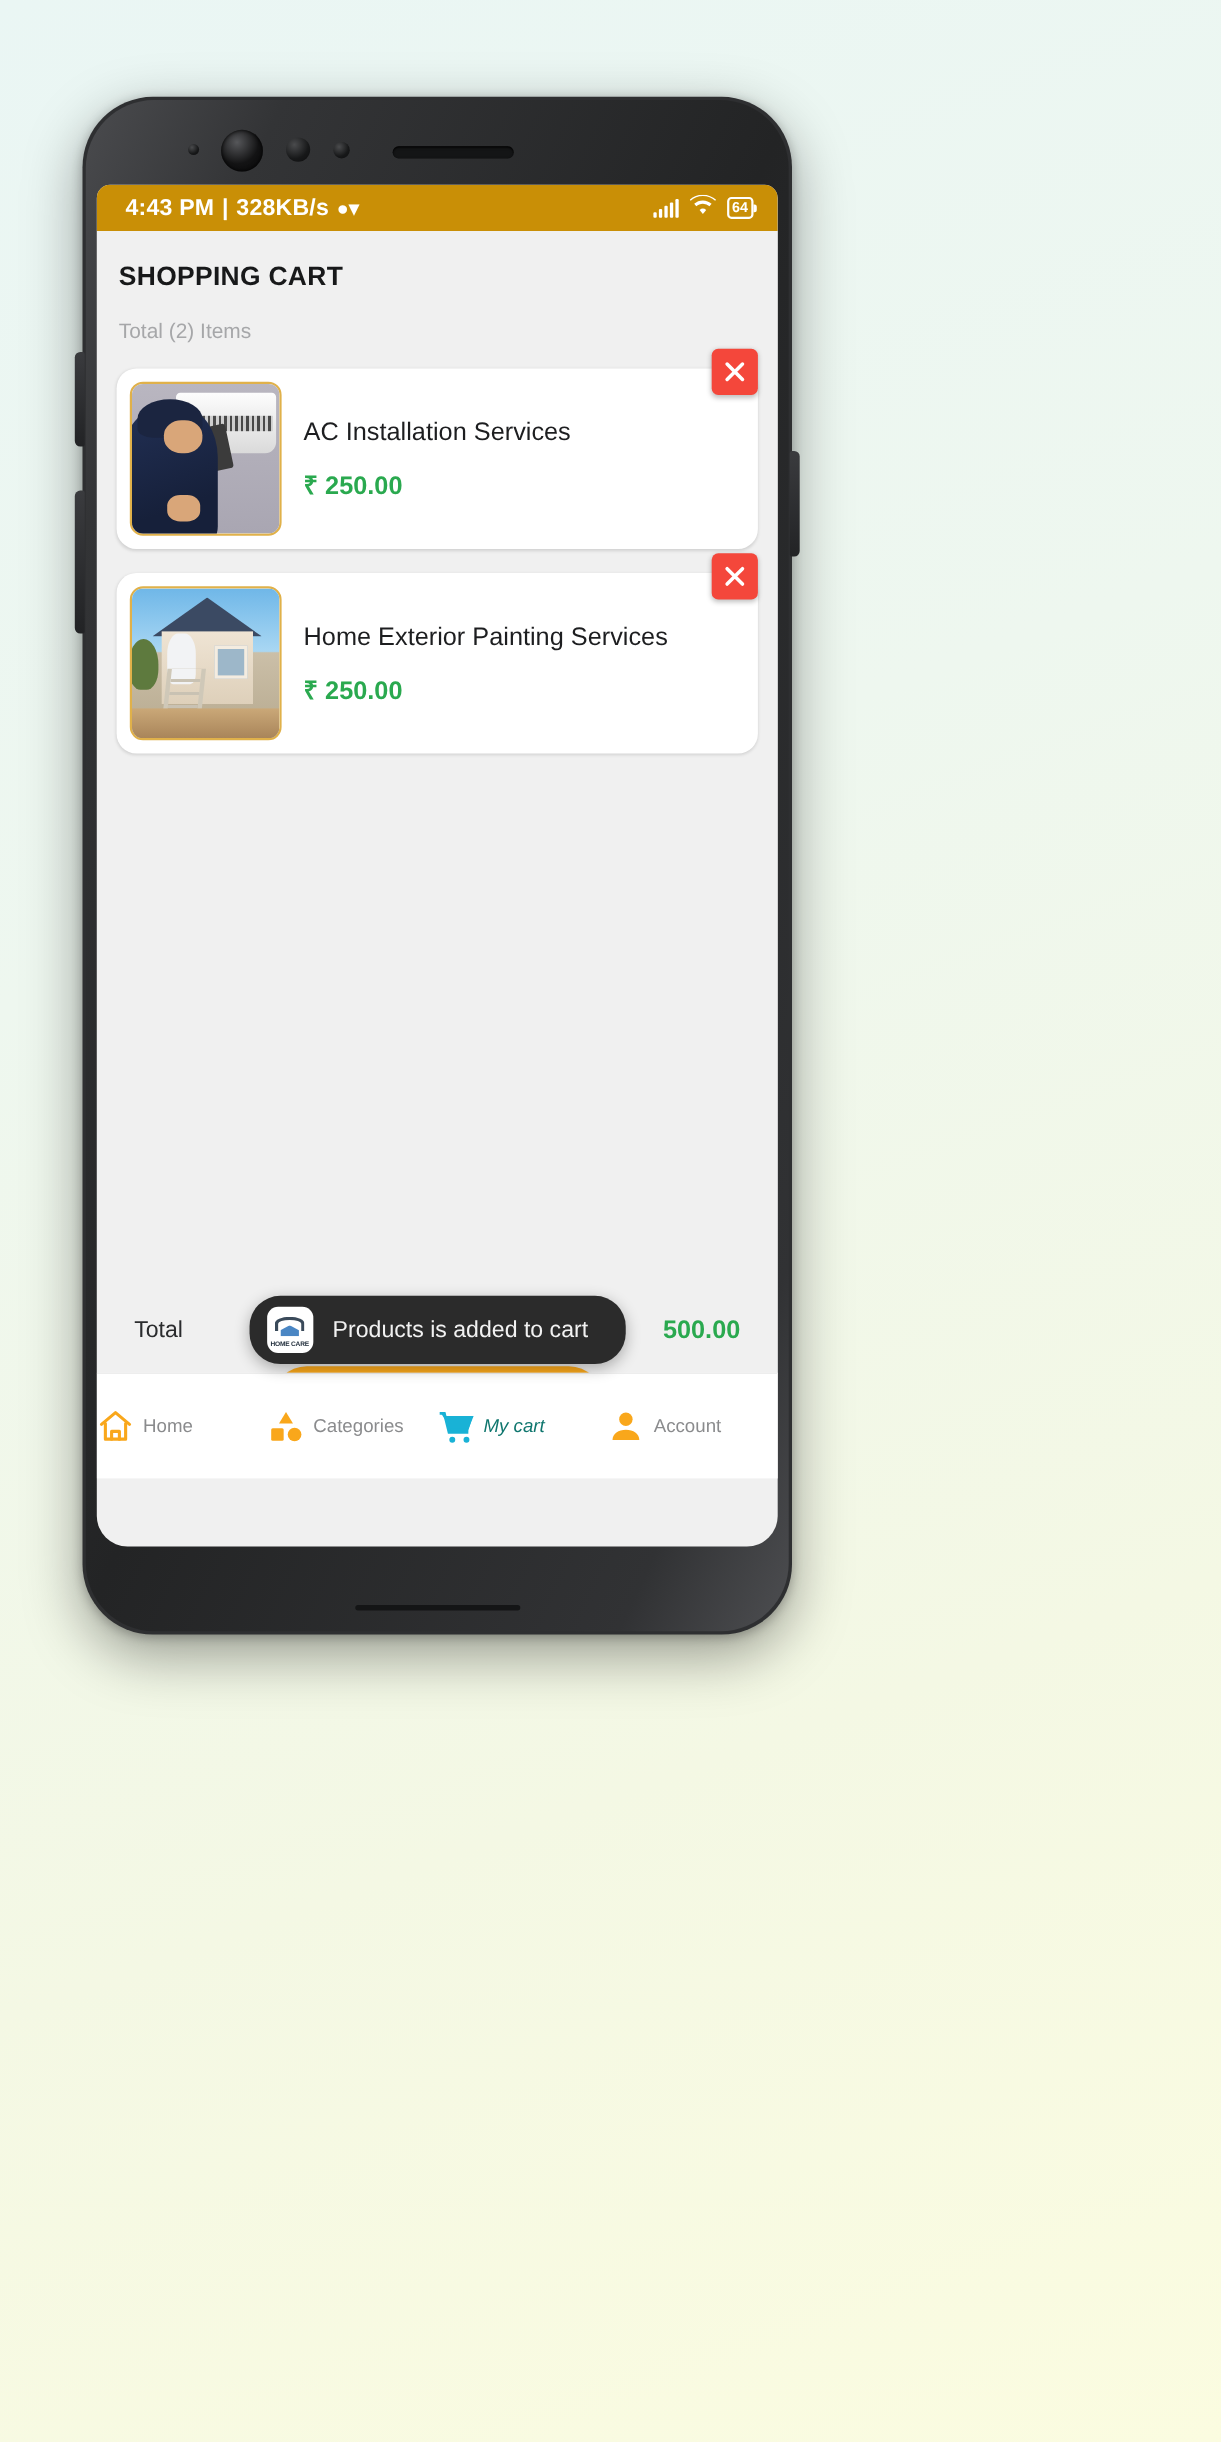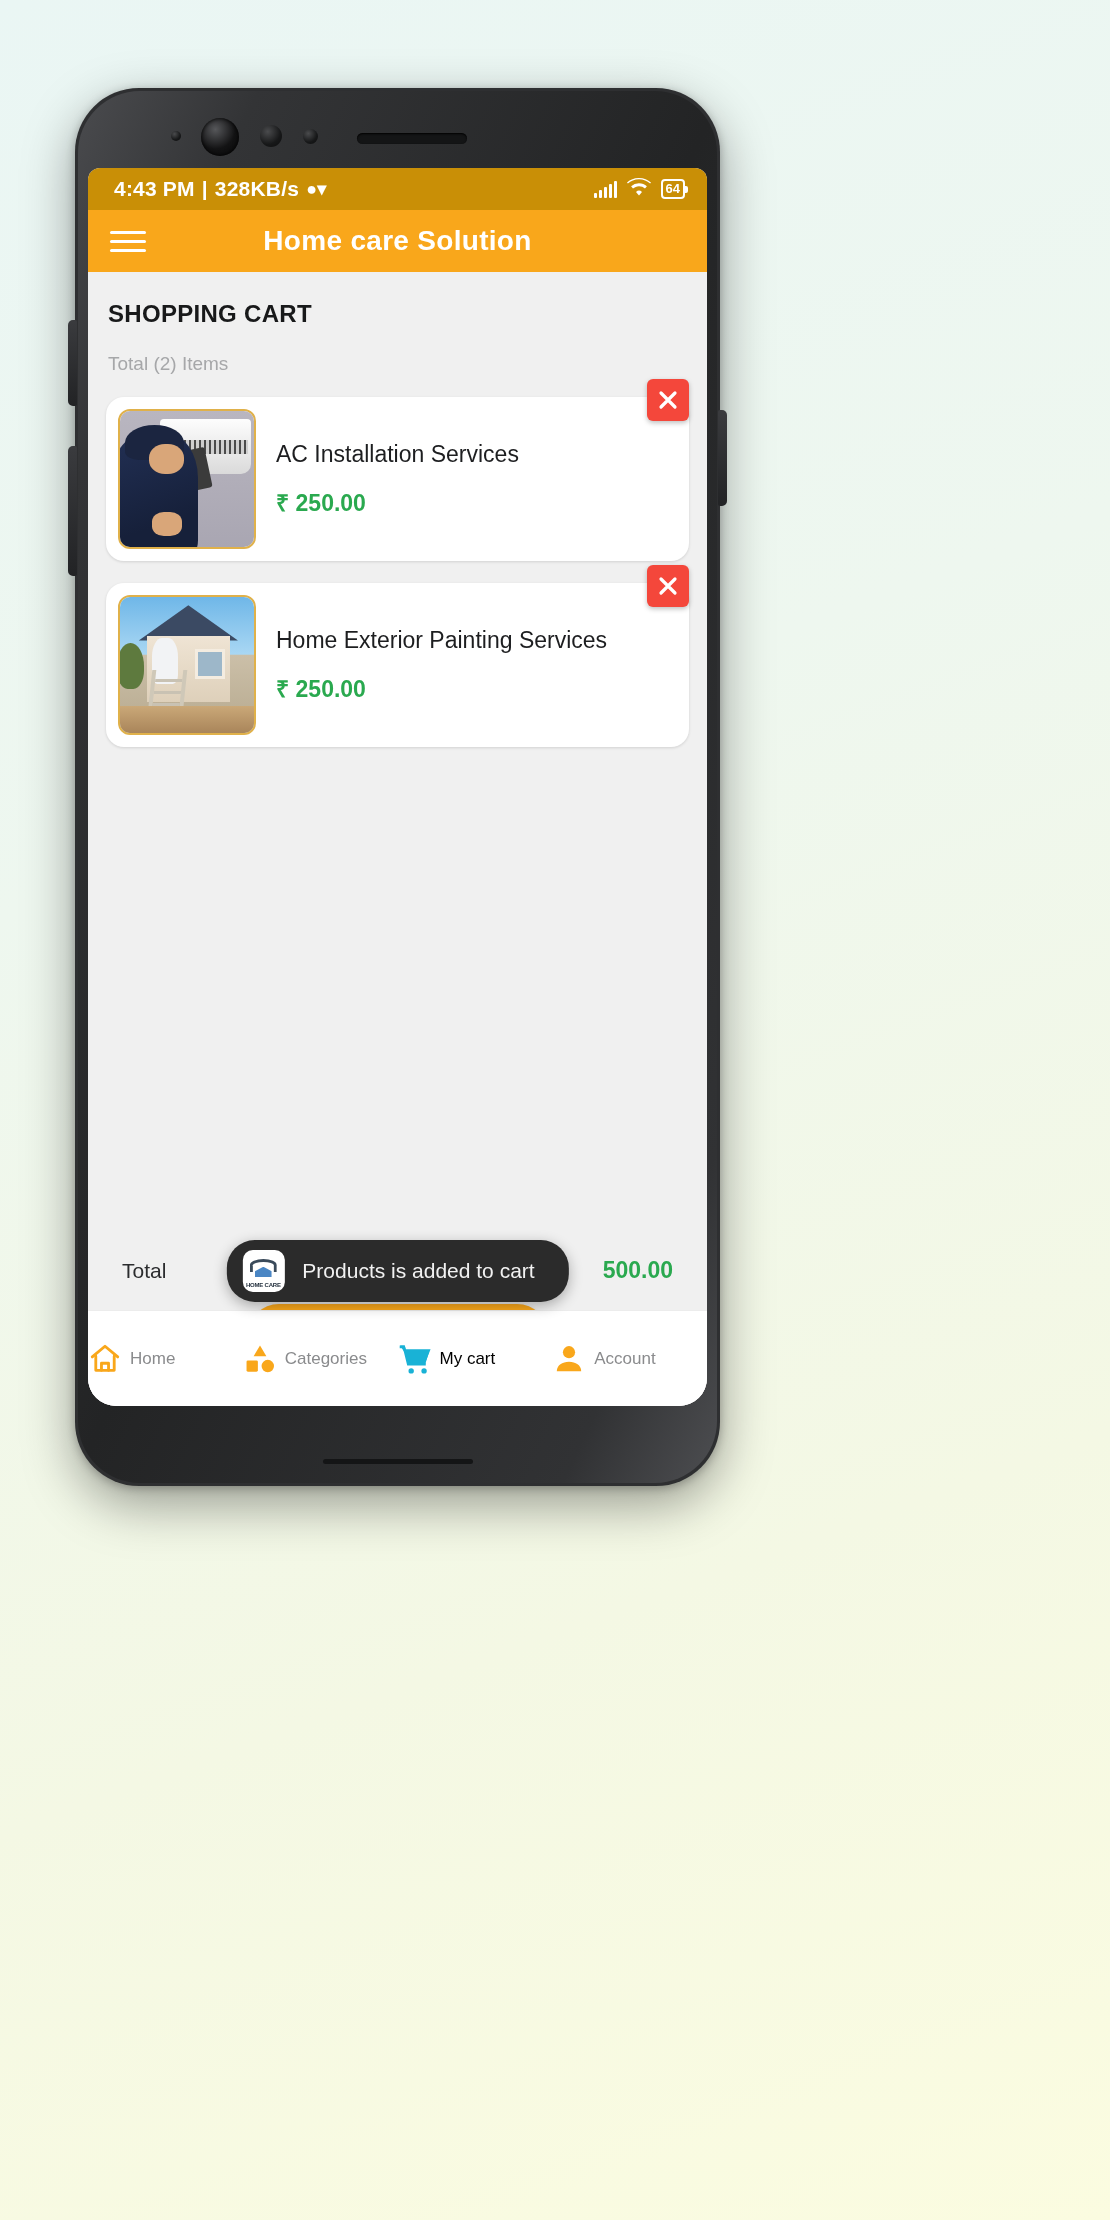--- a/index.html
+++ b/index.html
@@ -199,21 +199,21 @@
   #toast-msg { color:#f1f1f1; font-size: 21px; white-space: nowrap; }
 
   
   #bottomnav {
     position:absolute; left:0; right:0; bottom:0; height: 96px;
     background:#fff; display:flex; align-items:center;
     border-top: 1px solid #ececec; z-index: 6;
   }
   .nav-item { flex:1; display:flex; flex-direction:row; align-items:center; gap:8px; cursor:pointer;}
   .nav-label { font-size: 17px; color:#8a8b8d; }
-  .nav-item.active .nav-label { color: #000000; }
+  .nav-item.active .nav-label { color: #0f766e; font-style: italic; }
   .nav-icon { height: 34px; display:flex; align-items:center; justify-content:center;}
   .nav-icon svg { width: 34px; height: 34px; }
 
   
   .chin-line { position:absolute; left: 50%; transform: translateX(-50%);
     bottom: 22px; width: 150px; height: 5px; border-radius: 4px; background:#141516; z-index: 5;}
 </style>
 </head>
 <body>
 
@@ -253,28 +253,20 @@
             <path d="M12 8.2c-2.3 0-4.4.9-6 2.4l-1.9-2.3A11.4 11.4 0 0112 5.2c3 0 5.8 1.2 7.9 3.1l-1.9 2.3a8.7 8.7 0 00-6-2.4z"></path>
             <path d="M12 1.2C7.7 1.2 3.8 2.9.9 5.6l-.9-1A17.4 17.4 0 0112 0c4.7 0 9 1.8 12 4.6l-.9 1C20.2 2.9 16.3 1.2 12 1.2z"></path>
           </svg>
         </span>
         <span class="batt">
           <span>64</span>
         </span>
       </div>
     </div>
 
-    <div id="appbar">
-      <div id="hamburger">
-        <span></span>
-          <span></span>
-          <span></span>
-      </div>
-      <div id="appbar-title">Home care Solution</div>
-    </div>
 
     <div id="content">
 
       <div id="cart-header">
         <div id="cart-title">SHOPPING CART</div>
         <div id="cart-sub">Total (2) Items</div>
       </div>
 
       <div class="card-wrap">
         <div class="remove-btn">

